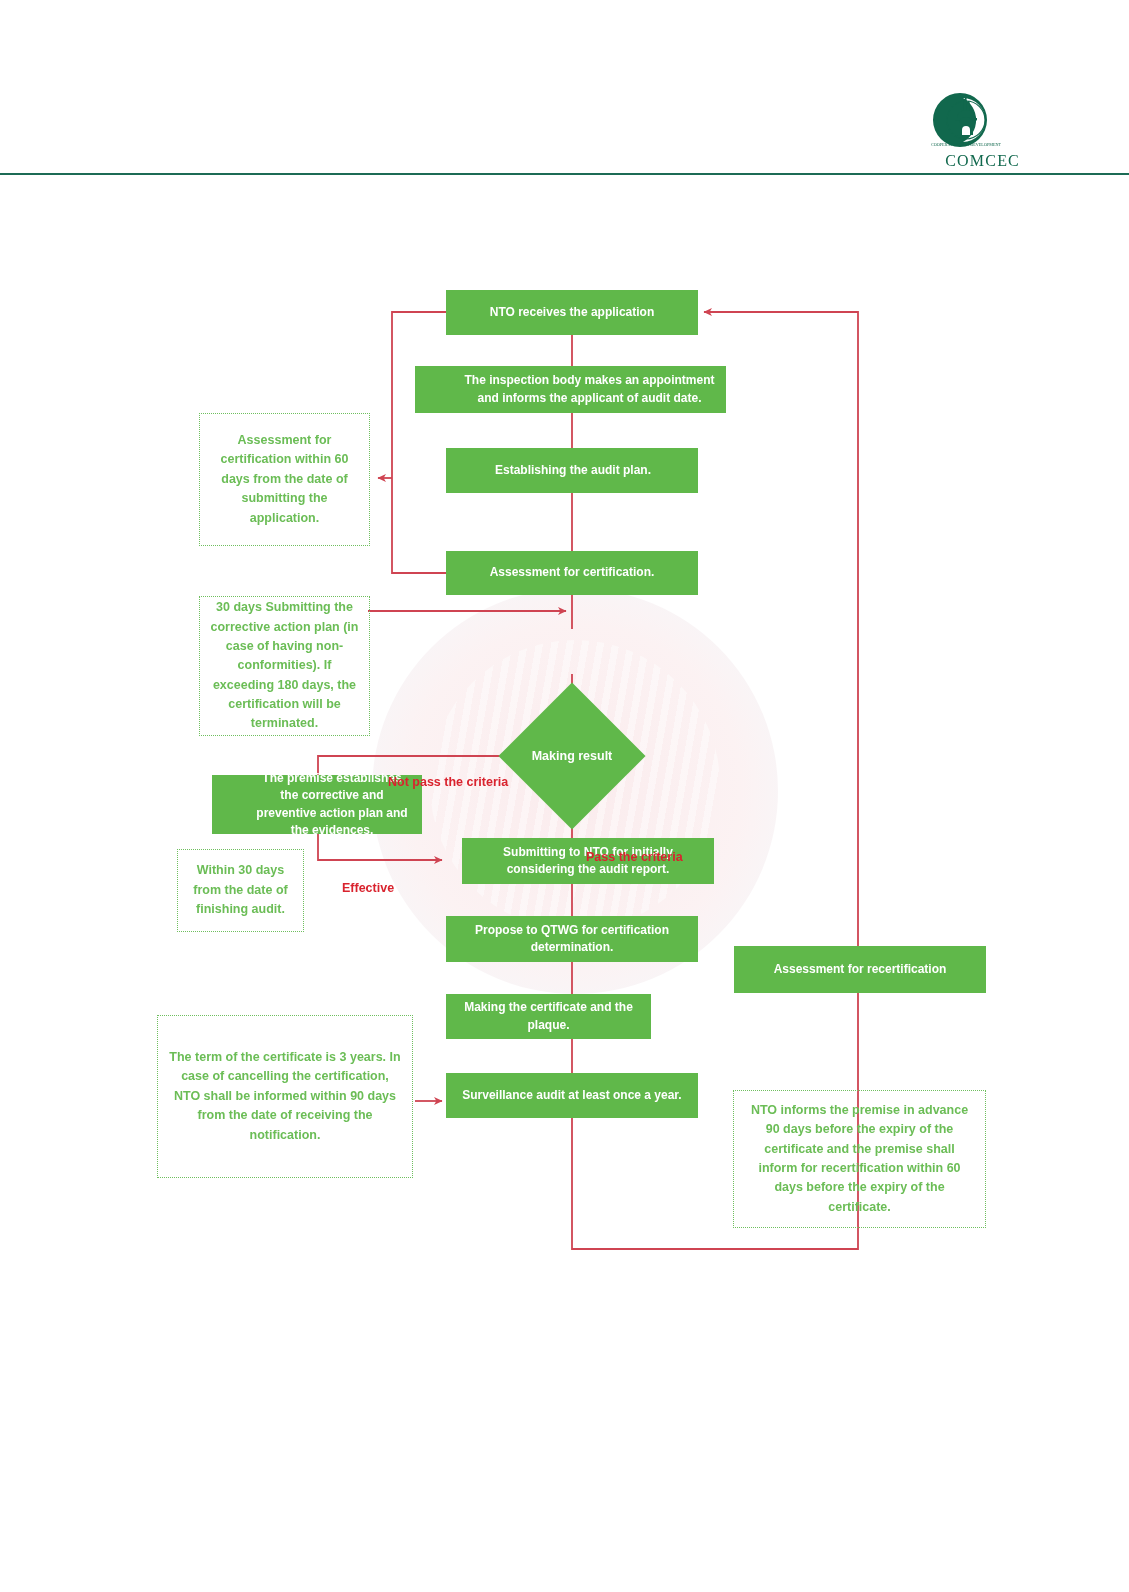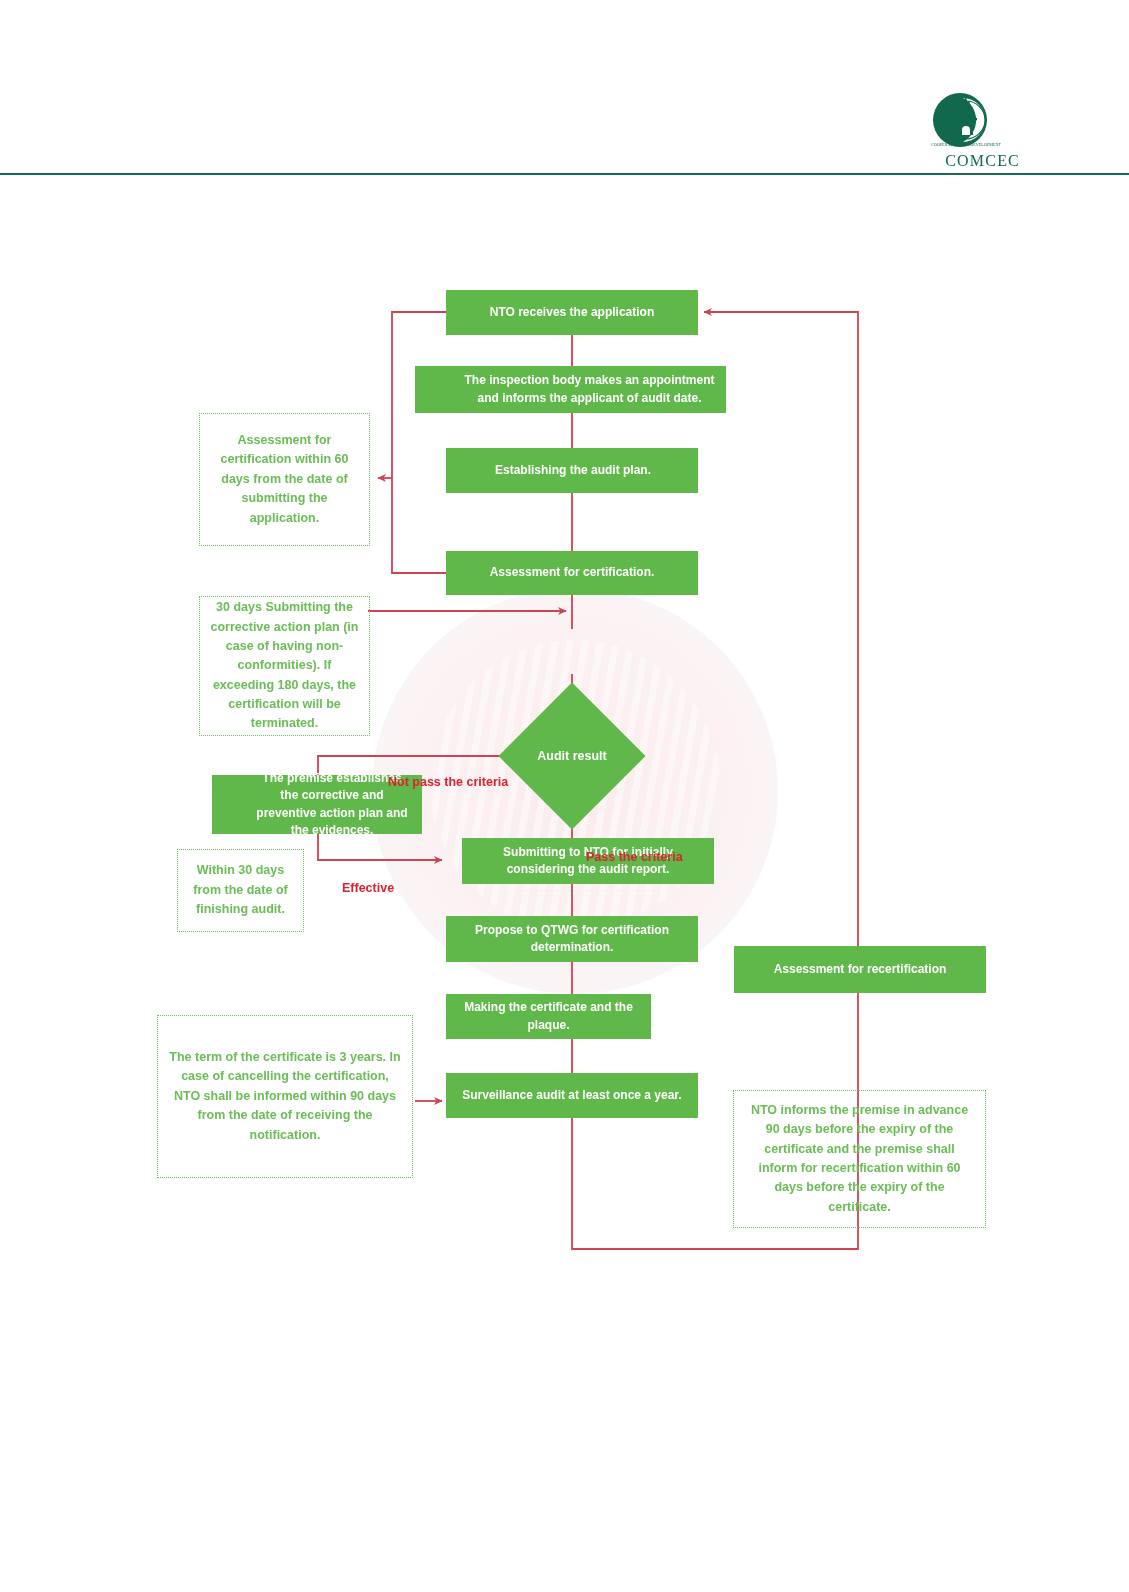--- a/index.html
+++ b/index.html
@@ -218,21 +218,21 @@
     <span>Establishing the audit plan.</span>
   </div>
 
   <div class="node" style="left:446px; top:551px; width:252px; height:44px;">
     <span>Assessment for certification.</span>
   </div>
 
 
   <div class="diamond" style="left:520px; top:704px;"></div>
   <div class="diamond-label" style="left:512px; top:749px;">
-    <span>Audit result</span>
+    <span>Making result</span>
   </div>
 
   <div class="node" style="left:212px; top:775px; width:210px; height:59px; font-size:12px;padding-left:40px;">
     <span>The premise establishes the corrective and preventive action plan and the evidences.</span>
   </div>
 
   <div class="node" style="left:462px; top:838px; width:252px; height:46px;">
     <span>Submitting to NTO for initially considering the audit report.</span>
   </div>
 

